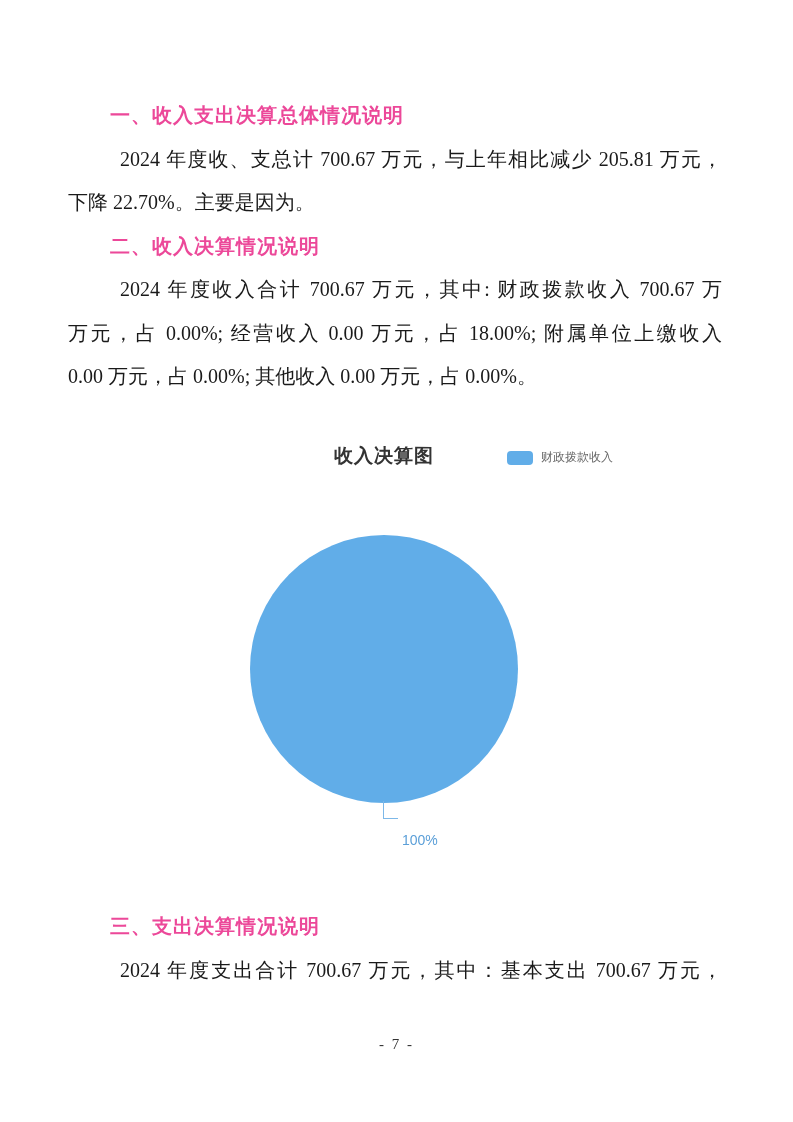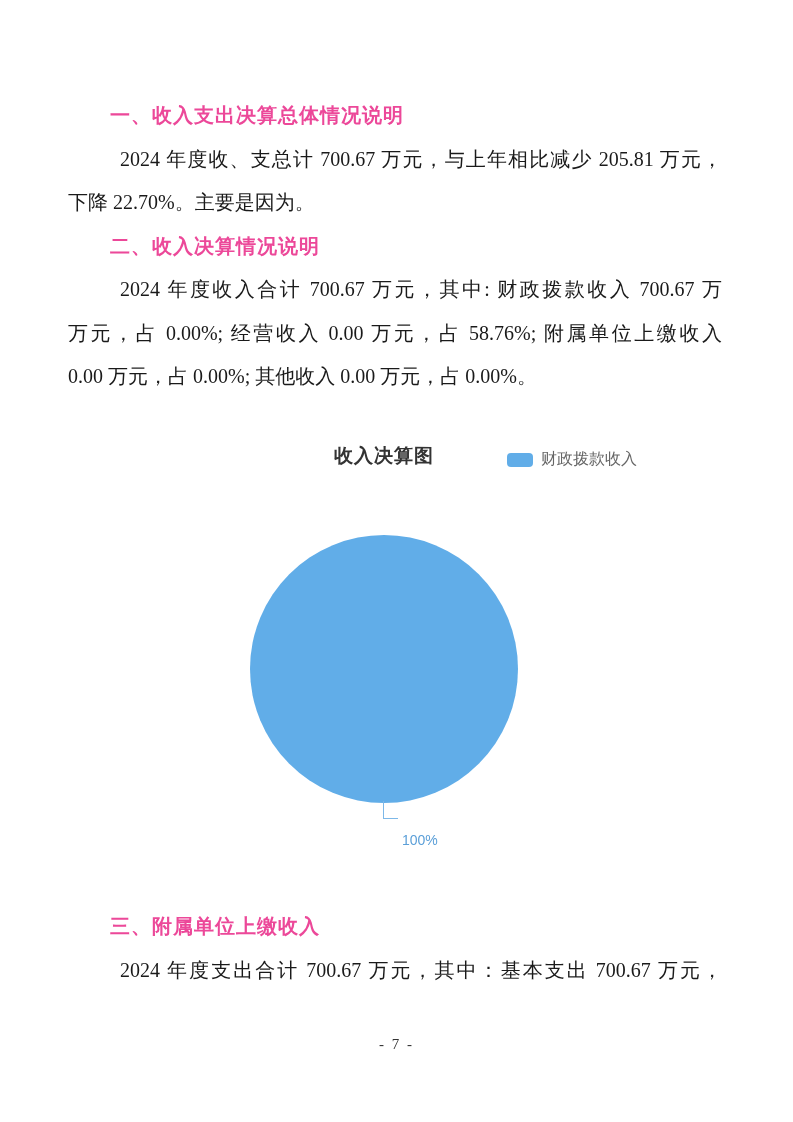--- a/index.html
+++ b/index.html
@@ -59,21 +59,21 @@
     display: flex;
     align-items: center;
   }
   #legend-swatch {
     width: 26px; height: 14px;
     border-radius: 4px;
     display: inline-block;
   }
   #legend-label {
     font-family: Liberation Mono, monospace;
-    font-size: 16px;
+    font-size: 12px;
     margin-left: 8px;
   }
   #pie-slice {
     position: absolute;
     left: 250px; top: 95px;
     width: 268px; height: 268px;
     border-radius: 50%;
   }
   .leader-v {
     position: absolute;
@@ -104,34 +104,34 @@
 </style>
 </head>
 <body>
 
 <div class="textblock" id="block-top">
   <div class="line heading">一、收入支出决算总体情况说明</div>
   <div class="line indent fill">2024 年度收、支总计 700.67 万元，与上年相比减少 205.81 万元，</div>
   <div class="line">下降 22.70%。主要是因为。</div>
   <div class="line heading">二、收入决算情况说明</div>
   <div class="line indent fill">2024 年度收入合计 700.67 万元，其中: 财政拨款收入 700.67 万</div>
-  <div class="line fill">万元，占 0.00%; 经营收入 0.00 万元，占 58.76%; 附属单位上缴收入</div>
+  <div class="line fill">万元，占 0.00%; 经营收入 0.00 万元，占 18.00%; 附属单位上缴收入</div>
   <div class="line">0.00 万元，占 0.00%; 其他收入 0.00 万元，占 0.00%。</div>
 </div>
 
 <div id="chart-region">
   <div id="chart-title" style="color: rgb(51, 51, 51);">收入决算图</div>
   <div id="chart-legend">
     <span id="legend-swatch" style="background: rgb(97, 173, 232);"></span>
     <span id="legend-label" style="color: rgb(102, 102, 102);">财政拨款收入</span>
   </div>
   <div id="pie-slice" style="background: rgb(97, 173, 232);"></div>
   <div class="leader-v" style="background: rgb(125, 184, 232);"></div>
   <div class="leader-h" style="background: rgb(125, 184, 232);"></div>
   <div id="slice-label" style="color: rgb(91, 159, 216);">100%</div>
 </div>
 
 <div class="textblock" id="block-bottom">
-  <div class="line heading">三、附属单位上缴收入</div>
+  <div class="line heading">三、支出决算情况说明</div>
   <div class="line indent fill">2024 年度支出合计 700.67 万元，其中：基本支出 700.67 万元，</div>
 </div>
 
 <div id="page-footer">- 7 -</div>
 
 </body></html>

